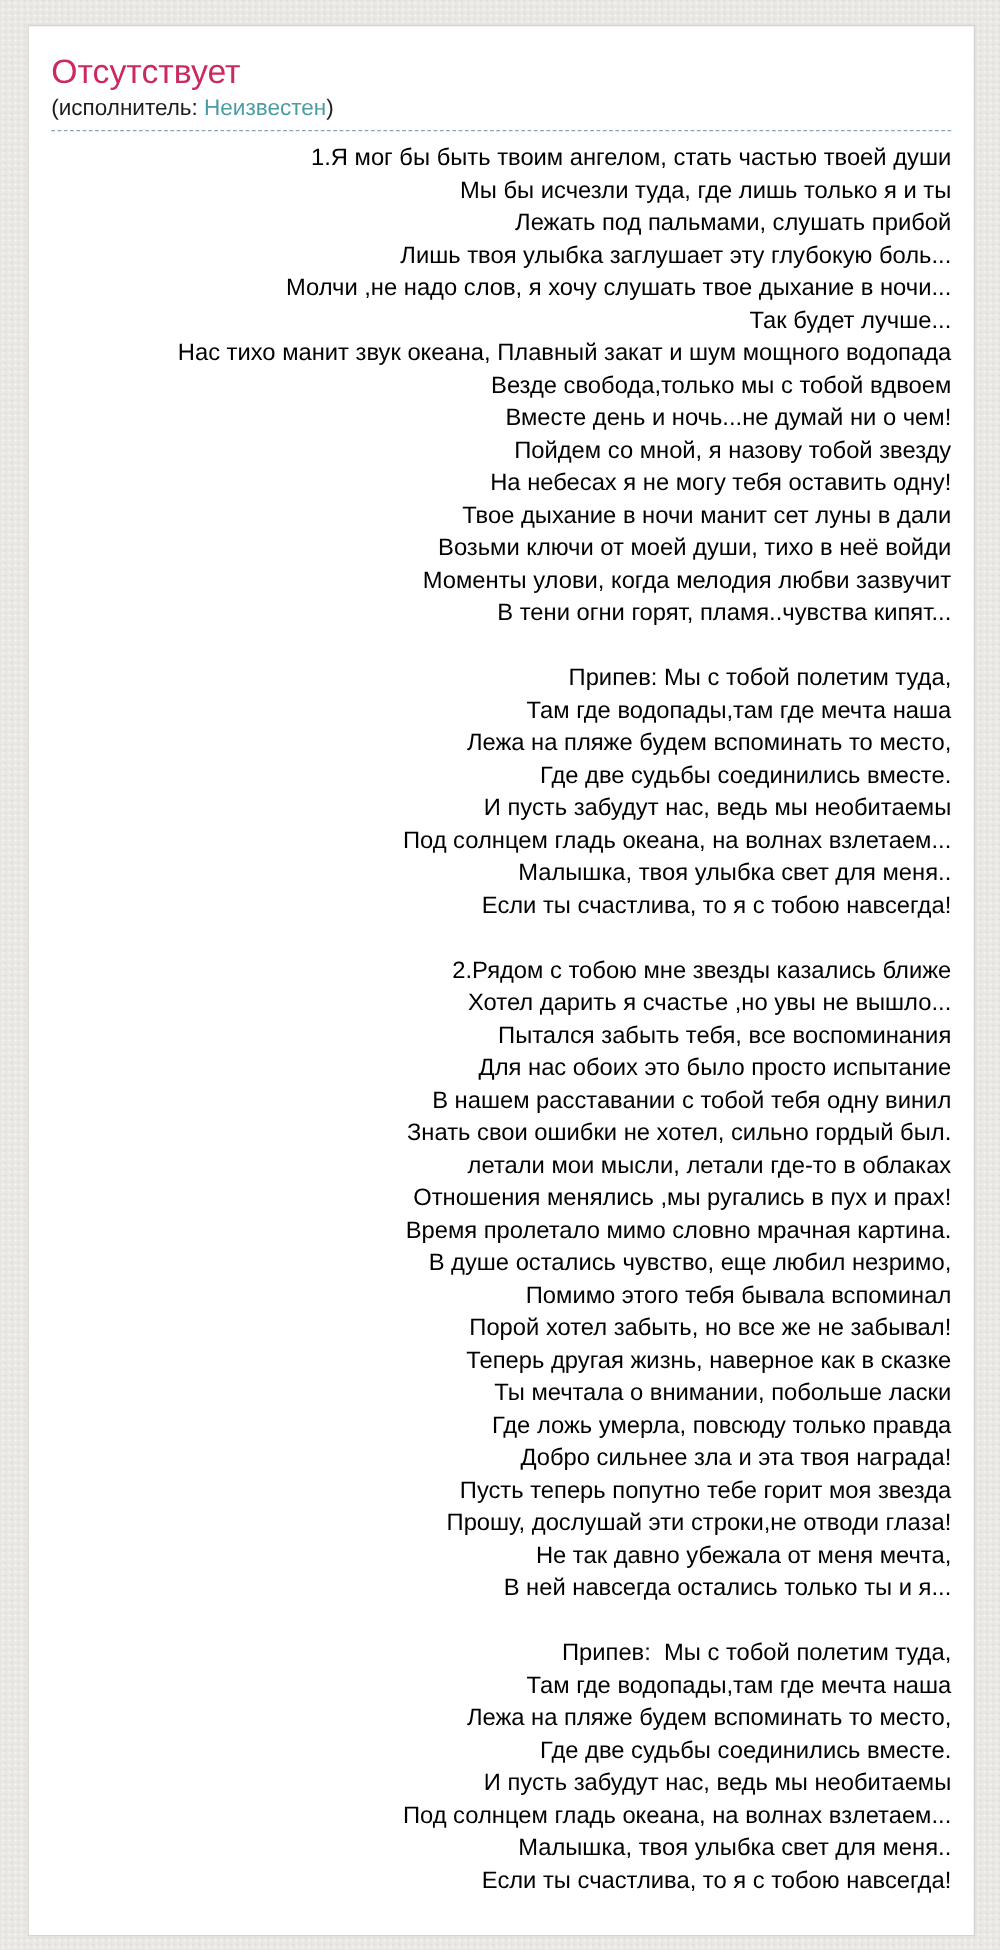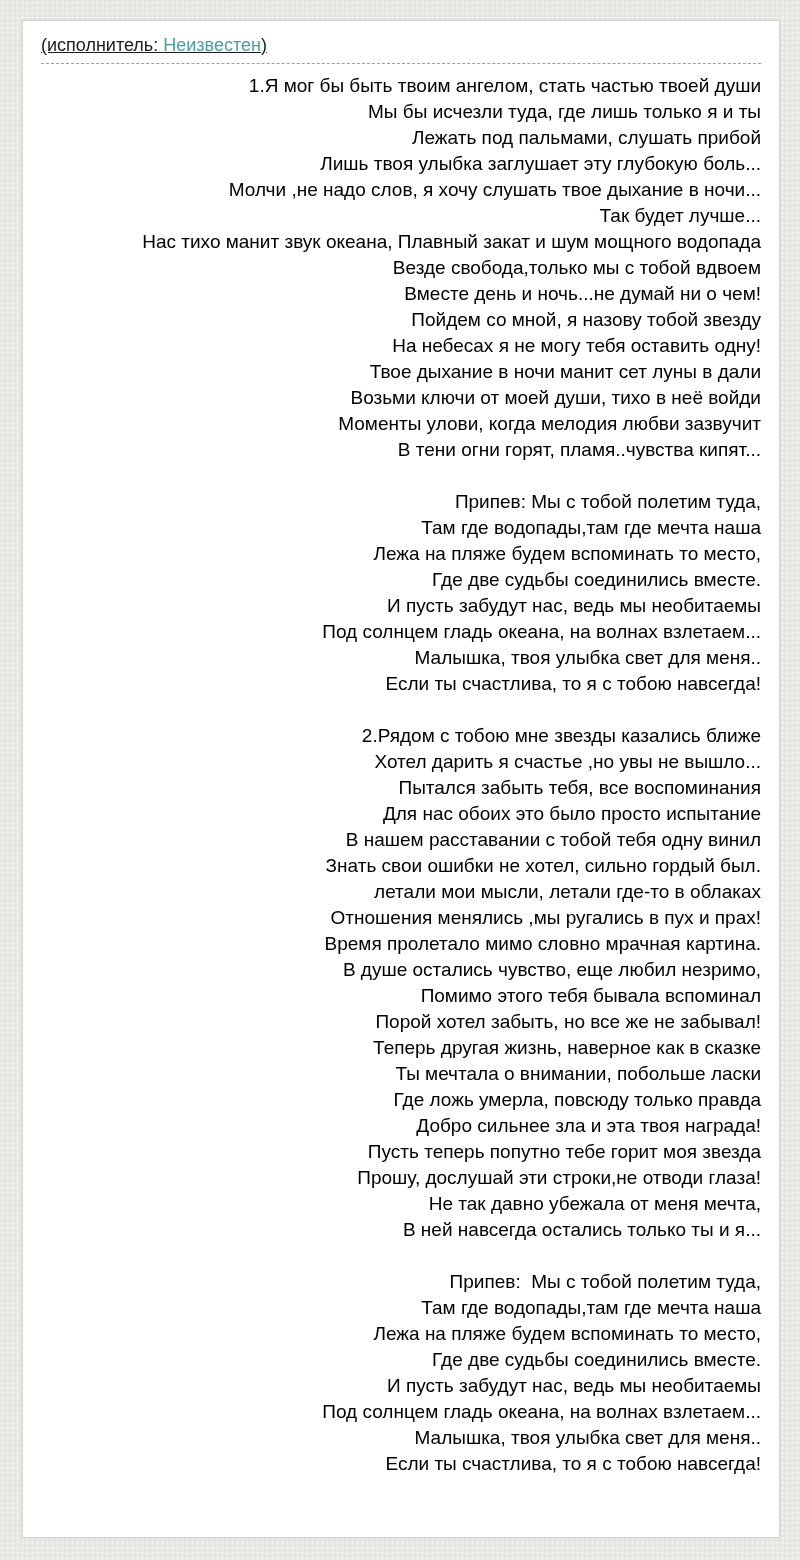--- a/index.html
+++ b/index.html
@@ -34,21 +34,20 @@
     line-height: 1.1;
     font-weight: 400;
     color: #cb2a5e;
   }
   .artist-line {
     font-size: 18px;
     line-height: 21px;
     color: #1c1c1c;
     margin: 0;
     padding-bottom: 7px;
-    text-decoration: underline;
   }
   .artist-link {
     color: #4b9da5;
     text-decoration: none;
     cursor: pointer;
   }
   .dashed-separator {
     border: 0;
     border-top: 1px dashed #8ba3b2;
     height: 0;
@@ -62,19 +61,20 @@
     white-space: pre-wrap;
   }
   .stanza { margin: 0 0 26px 0; }
   .stanza:last-child { margin-bottom: 0; }
   .lyric-line { height: 26px; text-align: right; }
 </style>
 </head>
 <body>
 
 <div class="card">
+  <h1 class="song-title">Отсутствует</h1>
 
   <p class="artist-line"><span>(исполнитель: </span><a class="artist-link">Неизвестен</a><span>)</span></p>
 
   <div class="dashed-separator"></div>
 
   <div class="lyrics"><div class="stanza"><div class="lyric-line">1.Я мог бы быть твоим ангелом, стать частью твоей души</div><div class="lyric-line">Мы бы исчезли туда, где лишь только я и ты</div><div class="lyric-line">Лежать под пальмами, слушать прибой</div><div class="lyric-line">Лишь твоя улыбка заглушает эту глубокую боль...</div><div class="lyric-line">Молчи ,не надо слов, я хочу слушать твое дыхание в ночи...</div><div class="lyric-line">Так будет лучше...</div><div class="lyric-line">Нас тихо манит звук океана, Плавный закат и шум мощного водопада</div><div class="lyric-line">Везде свобода,только мы с тобой вдвоем</div><div class="lyric-line">Вместе день и ночь...не думай ни о чем!</div><div class="lyric-line">Пойдем со мной, я назову тобой звезду</div><div class="lyric-line">На небесах я не могу тебя оставить одну!</div><div class="lyric-line">Твое дыхание в ночи манит сет луны в дали</div><div class="lyric-line">Возьми ключи от моей души, тихо в неё войди</div><div class="lyric-line">Моменты улови, когда мелодия любви зазвучит</div><div class="lyric-line">В тени огни горят, пламя..чувства кипят...</div></div><div class="stanza"><div class="lyric-line">Припев: Мы с тобой полетим туда,</div><div class="lyric-line">Там где водопады,там где мечта наша</div><div class="lyric-line">Лежа на пляже будем вспоминать то место,</div><div class="lyric-line">Где две судьбы соединились вместе.</div><div class="lyric-line">И пусть забудут нас, ведь мы необитаемы</div><div class="lyric-line">Под солнцем гладь океана, на волнах взлетаем...</div><div class="lyric-line">Малышка, твоя улыбка свет для меня..</div><div class="lyric-line">Если ты счастлива, то я с тобою навсегда!</div></div><div class="stanza"><div class="lyric-line">2.Рядом с тобою мне звезды казались ближе</div><div class="lyric-line">Хотел дарить я счастье ,но увы не вышло...</div><div class="lyric-line">Пытался забыть тебя, все воспоминания</div><div class="lyric-line">Для нас обоих это было просто испытание</div><div class="lyric-line">В нашем расставании с тобой тебя одну винил</div><div class="lyric-line">Знать свои ошибки не хотел, сильно гордый был.</div><div class="lyric-line">летали мои мысли, летали где-то в облаках</div><div class="lyric-line">Отношения менялись ,мы ругались в пух и прах!</div><div class="lyric-line">Время пролетало мимо словно мрачная картина.</div><div class="lyric-line">В душе остались чувство, еще любил незримо,</div><div class="lyric-line">Помимо этого тебя бывала вспоминал</div><div class="lyric-line">Порой хотел забыть, но все же не забывал!</div><div class="lyric-line">Теперь другая жизнь, наверное как в сказке</div><div class="lyric-line">Ты мечтала о внимании, побольше ласки</div><div class="lyric-line">Где ложь умерла, повсюду только правда</div><div class="lyric-line">Добро сильнее зла и эта твоя награда!</div><div class="lyric-line">Пусть теперь попутно тебе горит моя звезда</div><div class="lyric-line">Прошу, дослушай эти строки,не отводи глаза!</div><div class="lyric-line">Не так давно убежала от меня мечта,</div><div class="lyric-line">В ней навсегда остались только ты и я...</div></div><div class="stanza"><div class="lyric-line">Припев:  Мы с тобой полетим туда,</div><div class="lyric-line">Там где водопады,там где мечта наша</div><div class="lyric-line">Лежа на пляже будем вспоминать то место,</div><div class="lyric-line">Где две судьбы соединились вместе.</div><div class="lyric-line">И пусть забудут нас, ведь мы необитаемы</div><div class="lyric-line">Под солнцем гладь океана, на волнах взлетаем...</div><div class="lyric-line">Малышка, твоя улыбка свет для меня..</div><div class="lyric-line">Если ты счастлива, то я с тобою навсегда!</div></div></div>
 </div>
 
 </body></html>

